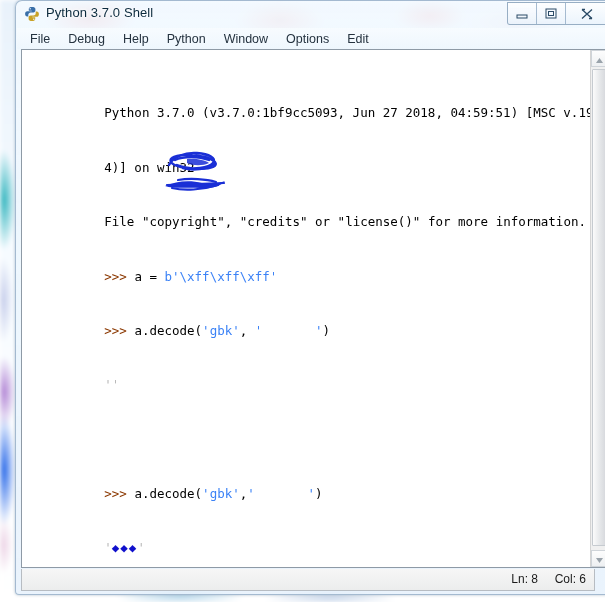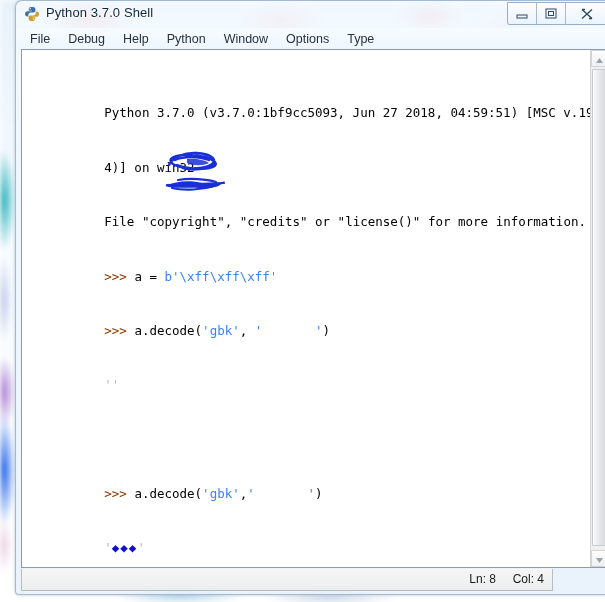--- a/index.html
+++ b/index.html
@@ -155,21 +155,21 @@
     width: 14px; height: 477px;
     background: linear-gradient(90deg, #fbfbfb, #e6e8ea 55%, #d8dade);
     border: 1px solid #c6cbd0;
     border-radius: 1px;
     box-sizing: border-box;
   }
 
   
   #statusbar {
     position: absolute; left: 5px; top: 568px;
-    width: 532px; height: 22px;
+    width: 574px; height: 22px;
     background: linear-gradient(180deg, #f6f6f6, #eceded);
     border: 1px solid #b7bcc2;
     border-top: none;
     box-sizing: border-box;
   }
   .status-cell {
     position: absolute; top: 3px;
     font-size: 12px; color: #1b1b1b;
     font-family: "Liberation Sans", sans-serif;
   }
@@ -221,21 +221,21 @@
     </div>
   </div>
 
   <div id="menubar">
     <span class="menu-item">File</span>
     <span class="menu-item">Debug</span>
     <span class="menu-item">Help</span>
     <span class="menu-item">Python</span>
     <span class="menu-item">Window</span>
     <span class="menu-item">Options</span>
-    <span class="menu-item">Type</span>
+    <span class="menu-item">Edit</span>
   </div>
 
   <div id="clientarea">
 
     <div id="textarea">
 
       <div id="console">
 
         <div class="ln">
           <span>Python 3.7.0 (v3.7.0:1bf9cc5093, Jun 27 2018, 04:59:51) [MSC v.1914 64 bit (AMD6</span>
@@ -314,16 +314,16 @@
               <path d="M4.5 6 L1 1 L8 1 Z" fill="#9aa3ab"></path>
             </svg>
         </span>
       </div>
     </div>
 
   </div>
 
   <div id="statusbar">
     <span class="status-cell" id="status-ln">Ln: 8</span>
-    <span class="status-cell" id="status-col">Col: 4</span>
+    <span class="status-cell" id="status-col">Col: 6</span>
   </div>
 
 </div>
 
 </body></html>

